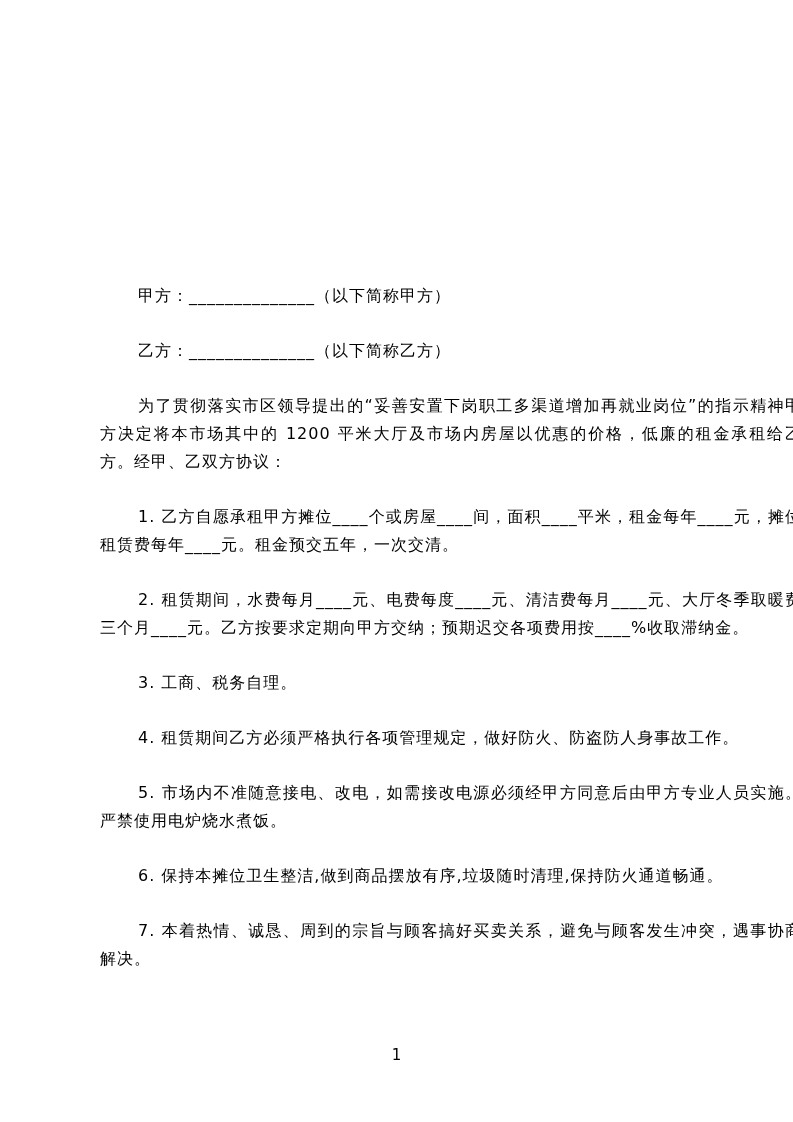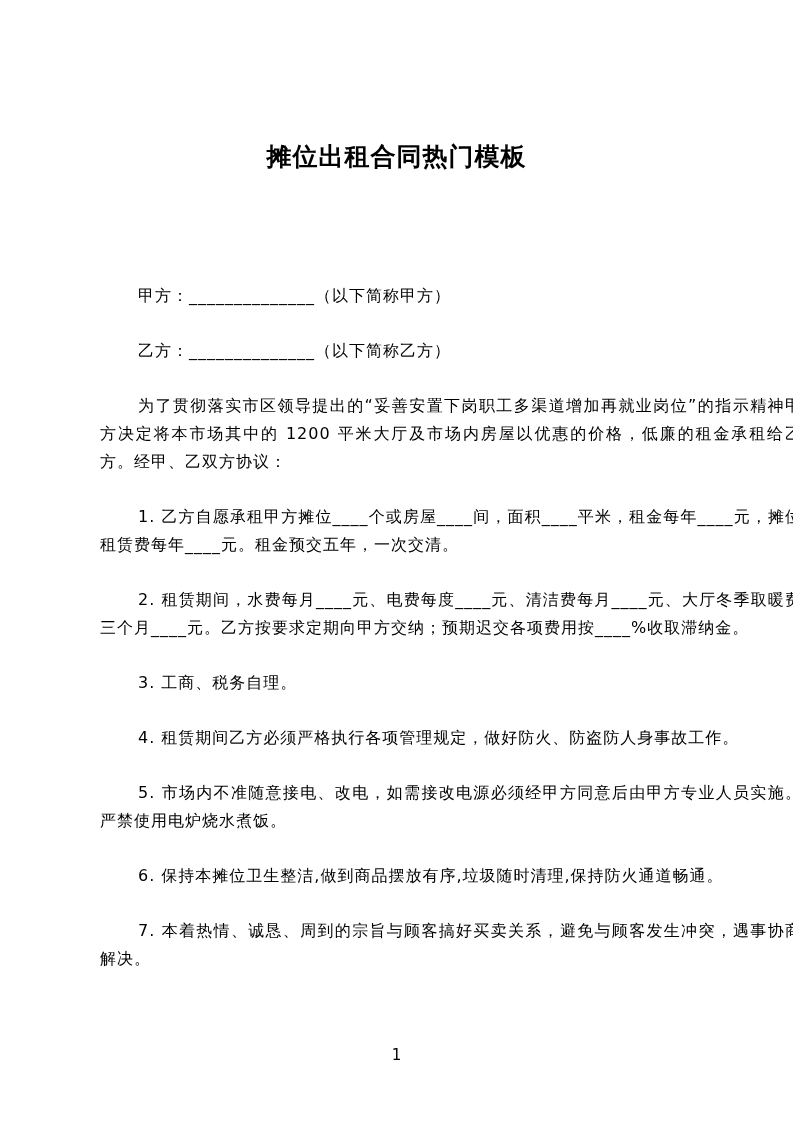--- a/index.html
+++ b/index.html
@@ -44,21 +44,20 @@
     width: 793px;
     text-align: center;
     font-size: 15px;
   }
 </style>
 </head>
 <body>
 
 <div class="page">
 
-  <h1 class="doc-title">摊位出租合同热门模板</h1>
 
   <div class="doc-body">
     <p>甲方：______________（以下简称甲方）</p>
 
     <p>乙方：______________（以下简称乙方）</p>
 
     <p>为了贯彻落实市区领导提出的“妥善安置下岗职工多渠道增加再就业岗位”的指示精神甲方决定将本市场其中的 1200 平米大厅及市场内房屋以优惠的价格，低廉的租金承租给乙方。经甲、乙双方协议：</p>
 
     <p>1. 乙方自愿承租甲方摊位____个或房屋____间，面积____平米，租金每年____元，摊位租赁费每年____元。租金预交五年，一次交清。</p>
 

